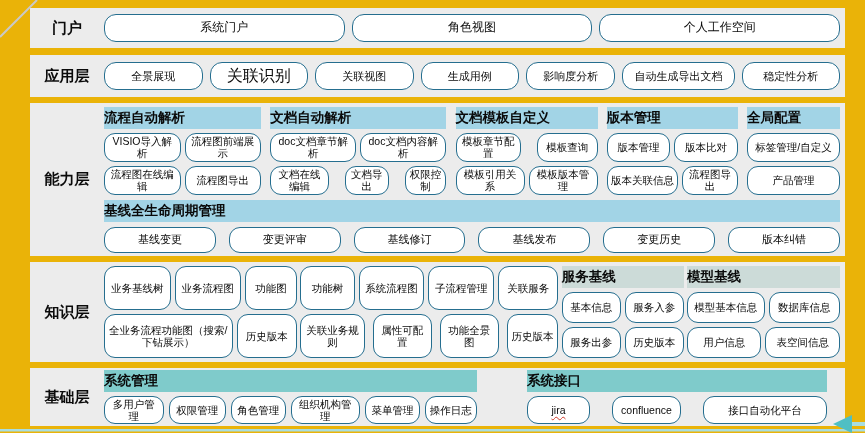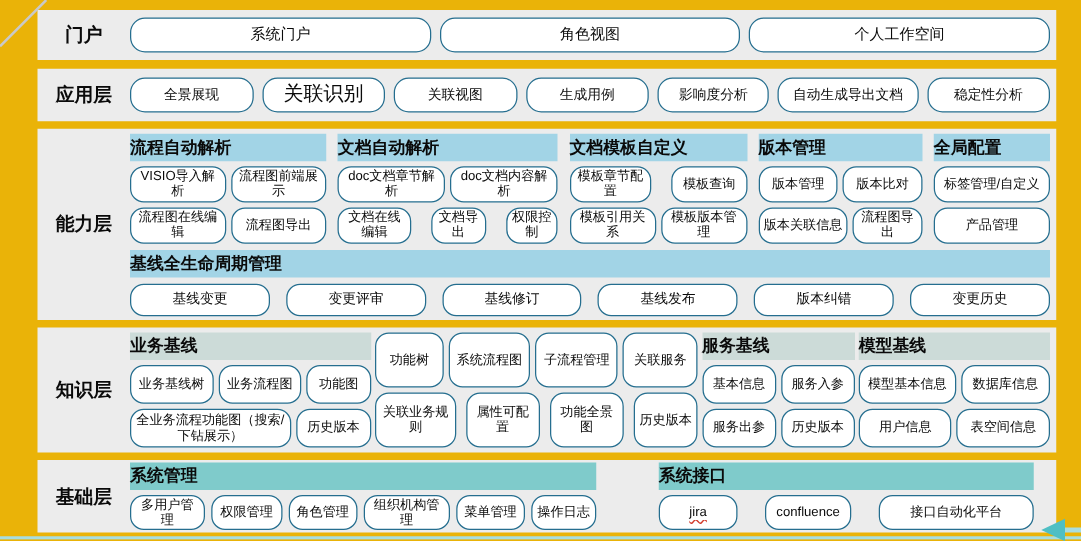--- a/index.html
+++ b/index.html
@@ -128,32 +128,31 @@
             <div class="pill sm">产品管理</div>
           </div>
         </div>
       </div>
       <div class="hdr blue">基线全生命周期管理</div>
       <div class="row" style="gap:13px">
         <div class="pill" style="flex:1;height:26px">基线变更</div>
         <div class="pill" style="flex:1;height:26px">变更评审</div>
         <div class="pill" style="flex:1;height:26px">基线修订</div>
         <div class="pill" style="flex:1;height:26px">基线发布</div>
+        <div class="pill" style="flex:1;height:26px">变更历史</div>
         <div class="pill" style="flex:1;height:26px">版本纠错</div>
-        <div class="pill" style="flex:1;height:26px">变更历史</div>
       </div>
     </div>
   </div>
 
   <div class="band" id="band-knowledge">
     <div class="band-label">知识层</div>
     <div class="band-content">
       <div id="kn-groups" style="height:92px">
         <div class="grp" style="width:193px">
-          <div class="hdr green">业务基线</div>
           <div class="row" style="gap:4px">
             <div class="pill sm">业务基线树</div>
             <div class="pill sm">业务流程图</div>
             <div class="pill sm" style="flex:0.75">功能图</div>
           </div>
           <div class="row" style="gap:4px">
             <div class="pill sm" style="flex:2.3">全业务流程功能图（搜索/下钻展示）</div>
             <div class="pill sm">历史版本</div>
           </div>
         </div>

